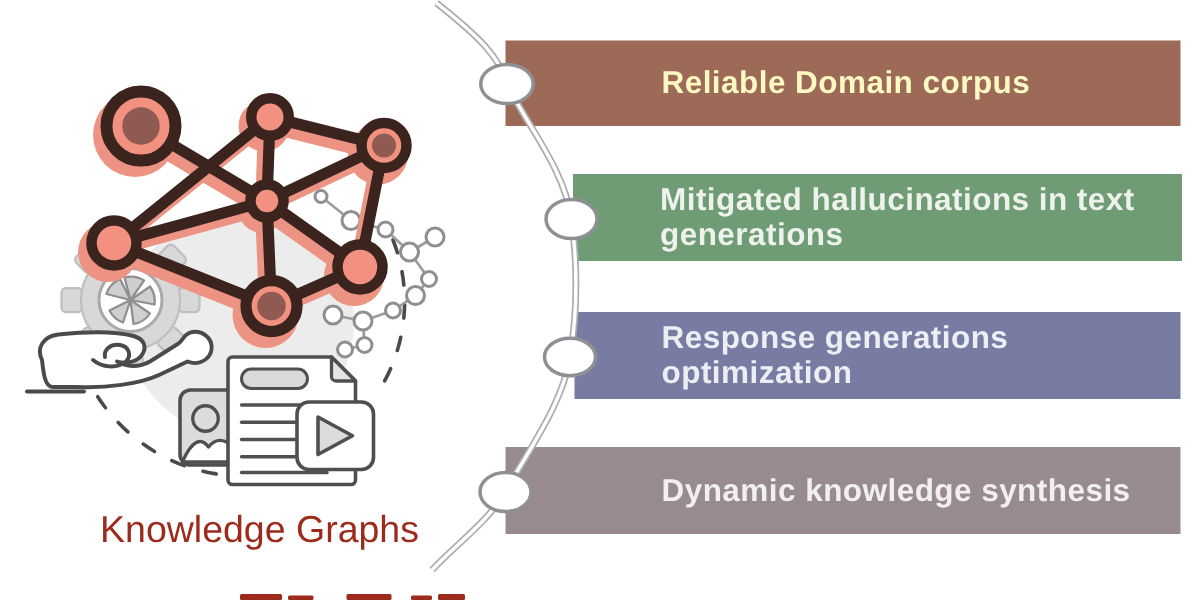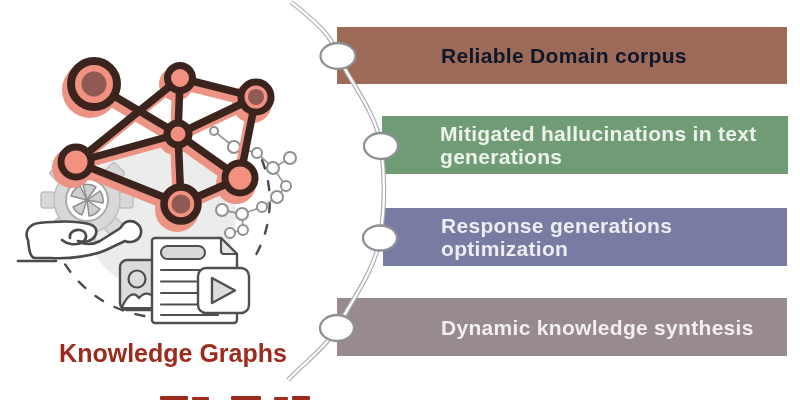--- a/index.html
+++ b/index.html
@@ -7,21 +7,21 @@
   .stage{position:relative;width:800px;height:400px;background:#ffffff}
   svg.abs{position:absolute;left:0;top:0;pointer-events:none}
   .bar{position:absolute;display:flex;align-items:center;font-weight:700;font-size:21px;line-height:23px;letter-spacing:.3px}
   .bar span{display:block}
   #bar1{left:337px;top:27px;width:450px;height:57px;padding-left:104px;box-sizing:border-box}
   #bar2{left:382px;top:116px;width:406px;height:58px;padding-left:58px;box-sizing:border-box}
   #bar2 span{width:318px}
   #bar3{left:383px;top:208px;width:404px;height:58px;padding-left:58px;box-sizing:border-box}
   #bar3 span{width:300px}
   #bar4{left:337px;top:298px;width:450px;height:58px;padding-left:104px;box-sizing:border-box}
-  .caption{position:absolute;left:40px;top:341px;width:266px;text-align:center;font-weight:700;font-size:25px;line-height:25px}
+  .caption{position:absolute;left:40px;top:341px;width:266px;text-align:center;font-weight:400;font-size:25px;line-height:25px}
   .frag{position:absolute;background:#9C2B1D;border-radius:1px}
 </style>
 </head>
 <body>
 
 <div class="stage">
 
   <svg class="abs" width="320" height="400" viewBox="0 0 320 400">
 
     <circle cx="160" cy="215" r="76" fill="#ECECEC"></circle>
@@ -163,21 +163,21 @@
         <line x1="161" y1="315" x2="218" y2="315"></line>
       </g>
     </g>
 
     <g>
       <rect x="198" y="268" width="51" height="45" rx="8" fill="#FFFFFF" stroke="#4F4F4F" stroke-width="2.4"></rect>
       <path d="M212,278 L235,290.5 L212,303 Z" fill="#DCDCDC" stroke="#4F4F4F" stroke-width="2.4" stroke-linejoin="round"></path>
     </g>
   </svg>
 
-  <div class="bar" id="bar1" style="background-color: rgb(156, 106, 87); color: #0f172a;">
+  <div class="bar" id="bar1" style="background-color: rgb(156, 106, 87); color: #fef9c3;">
     <span>Reliable Domain corpus</span>
   </div>
   <div class="bar" id="bar2" style="background-color: rgb(111, 156, 117); color: rgb(237, 242, 236);">
     <span>Mitigated hallucinations in text  generations</span>
   </div>
   <div class="bar" id="bar3" style="background-color: rgb(120, 124, 163); color: rgb(237, 237, 244);">
     <span>Response generations optimization</span>
   </div>
   <div class="bar" id="bar4" style="background-color: rgb(151, 139, 141); color: rgb(242, 239, 239);">
     <span>Dynamic knowledge synthesis</span>

